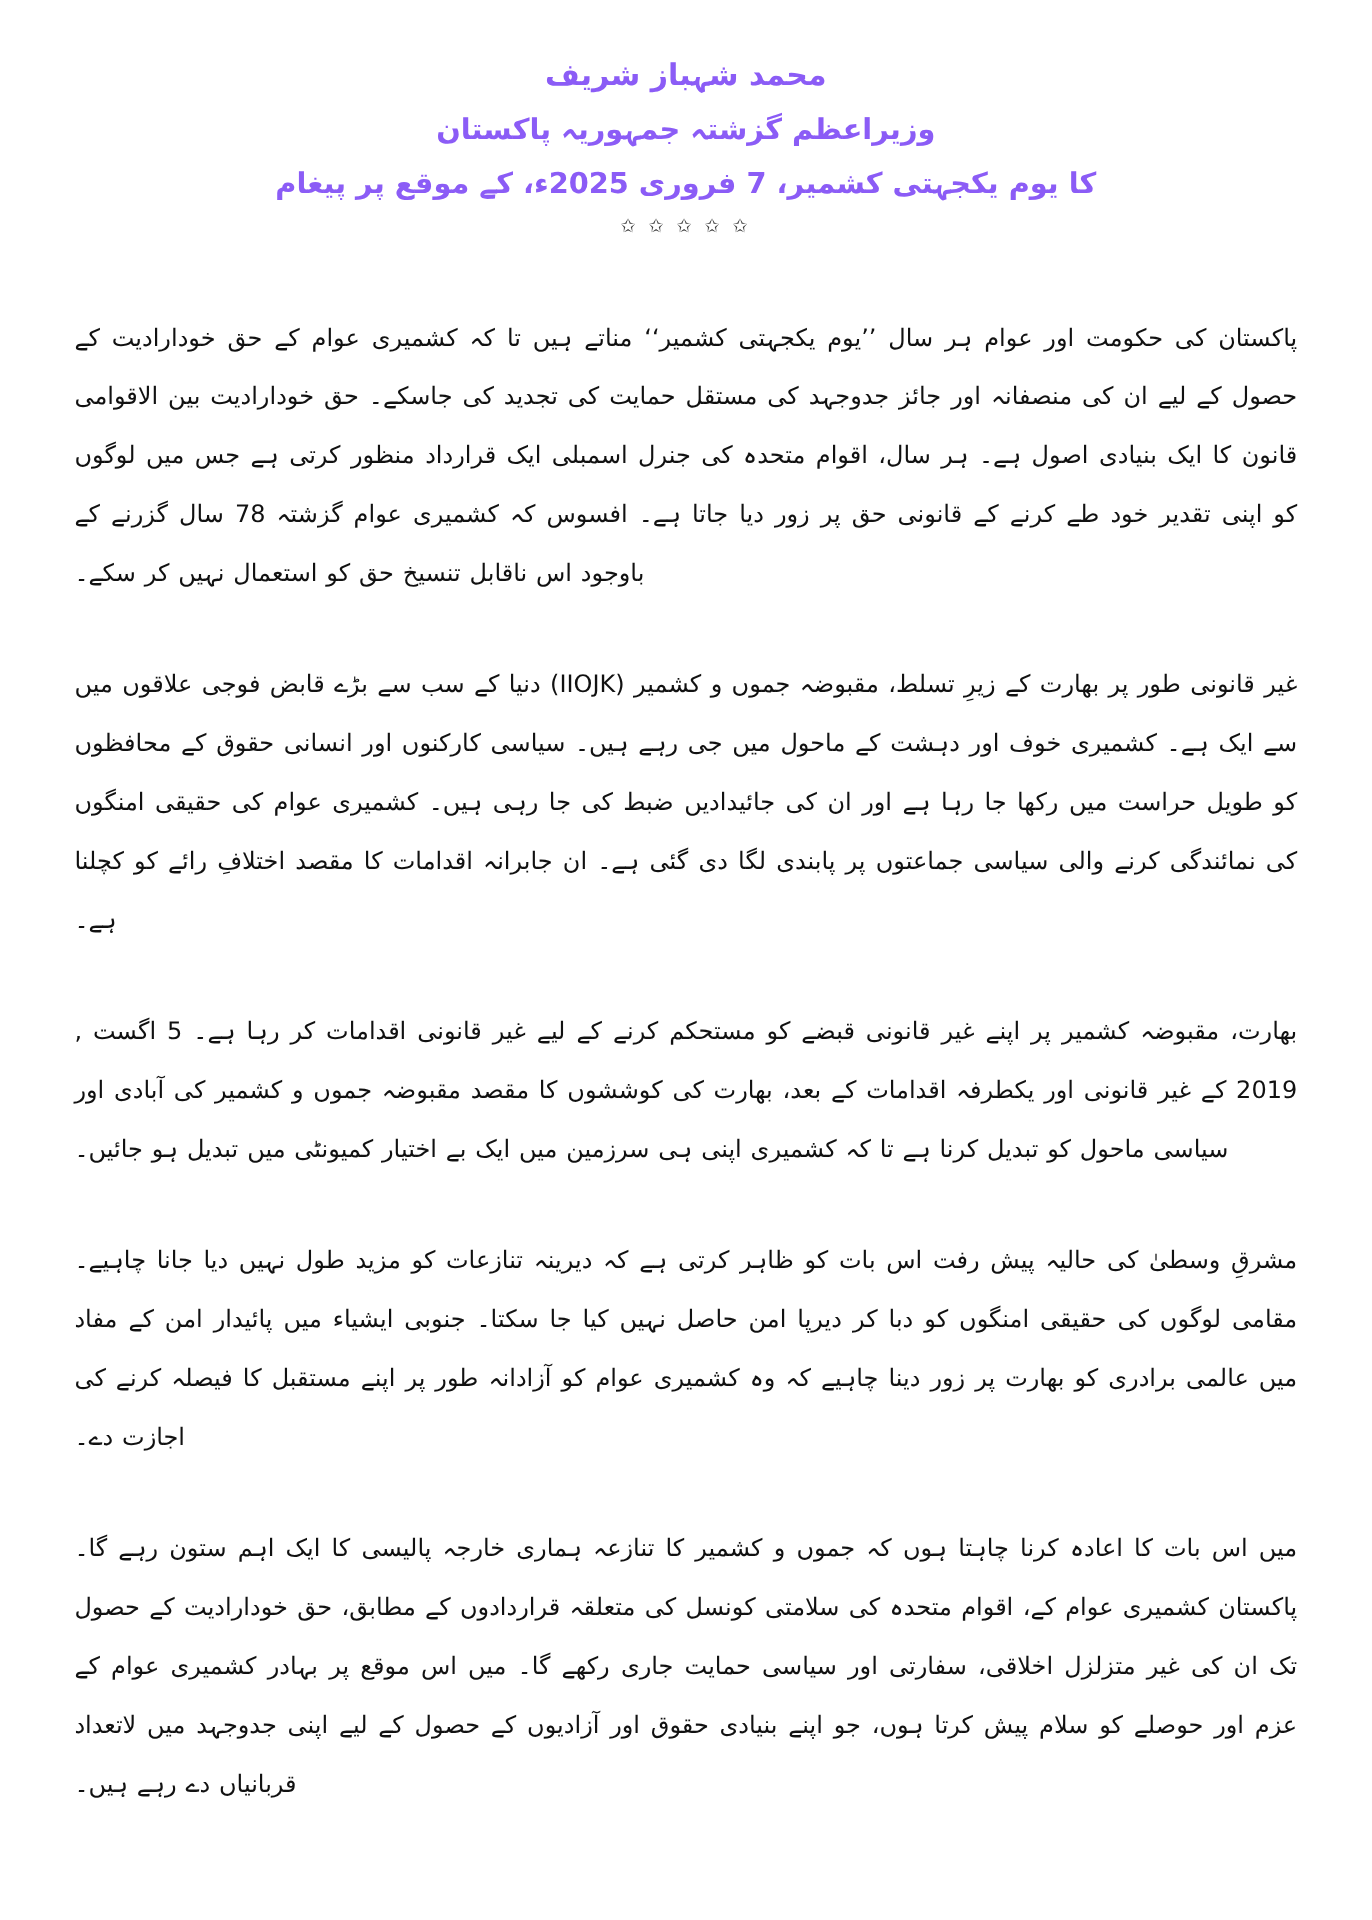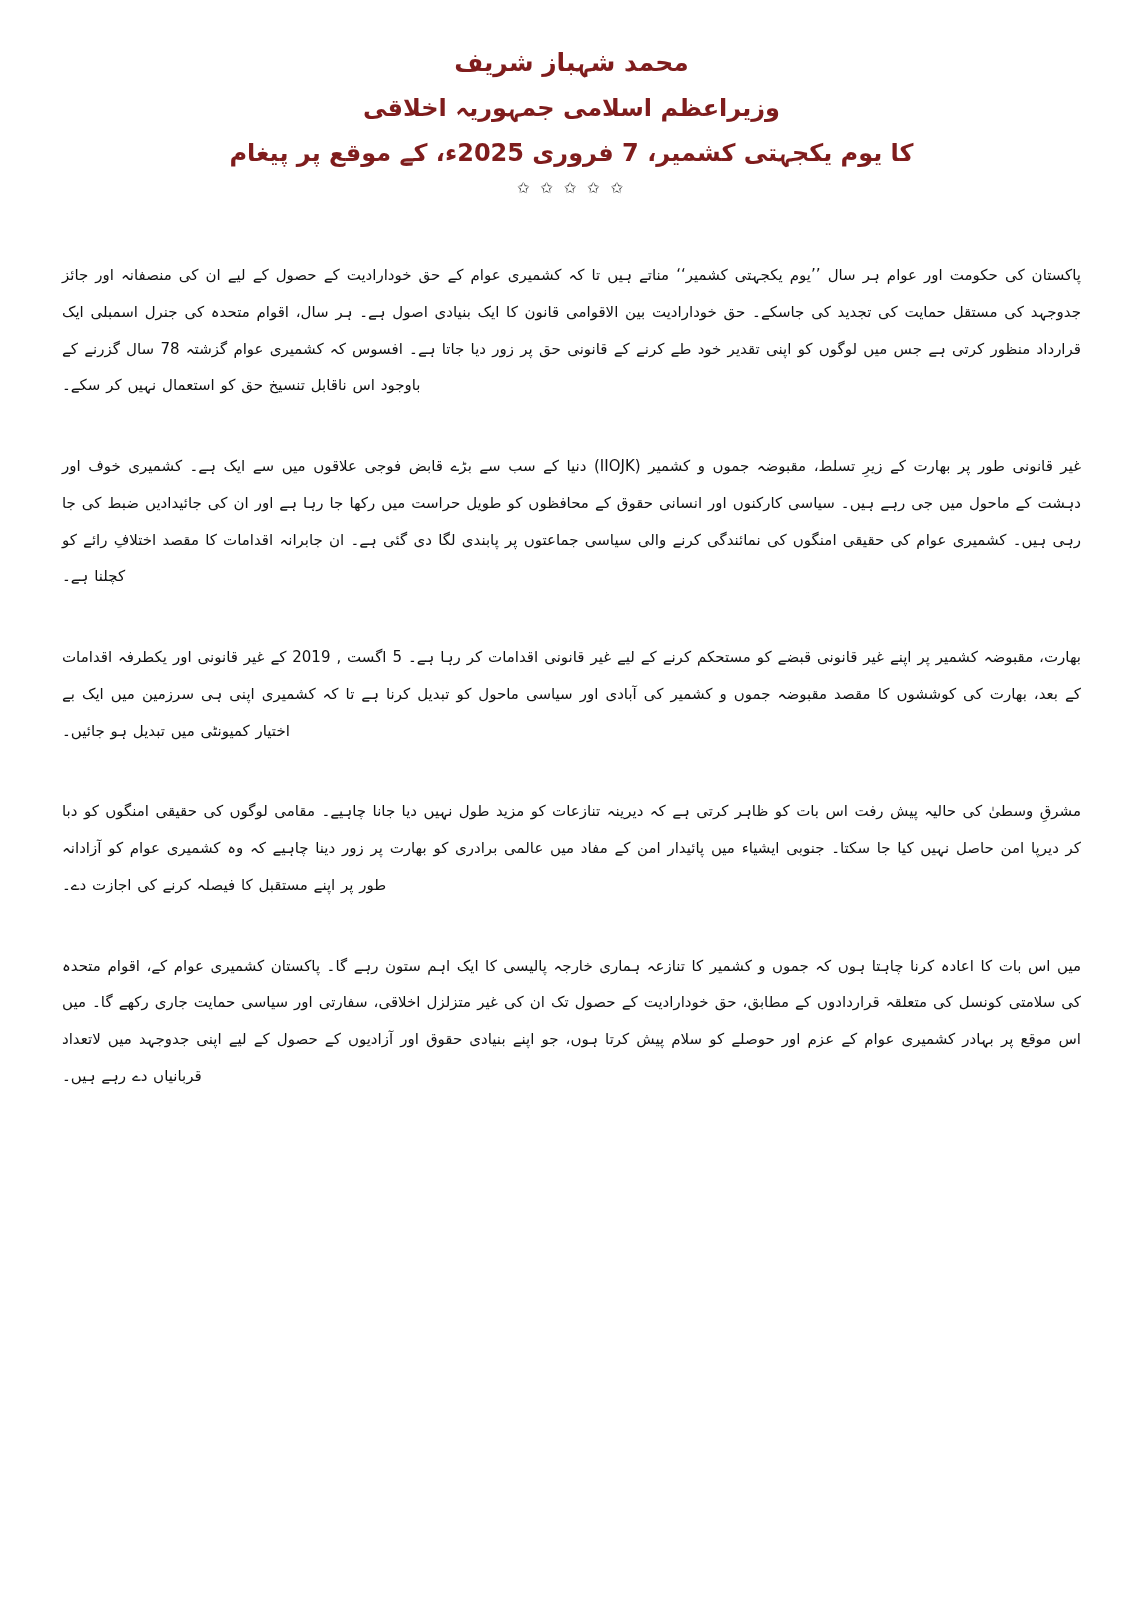--- a/index.html
+++ b/index.html
@@ -24,59 +24,59 @@
   }
   .header {
     text-align: center;
     direction: rtl;
   }
   .header-line {
     font-size: 25px;
     line-height: 1.85;
     font-weight: 600;
     letter-spacing: 0.2px;
-    color: #7f1d1d;
+    color: #8b5cf6;
   }
   .header-line.l1 { font-size: 25px; }
   .header-line.l2 { font-size: 24px; }
   .header-line.l3 { font-size: 24px; }
   .stars {
     text-align: center;
     font-size: 15px;
     letter-spacing: 3px;
     color: #3a3a3a;
     margin-top: 4px;
   }
   .body-text {
     direction: rtl;
     text-align: justify;
     text-justify: inter-word;
     margin-top: 60px;
   }
   .para {
-    font-size: 15px;
+    font-size: 20px;
     line-height: 2.45;
     margin: 0 0 44px 0;
     color: #111;
     text-align: justify;
     text-align-last: left;
     word-spacing: 1px;
   }
   .para:last-of-type {
     margin-bottom: 26px;
   }
 </style>
 </head>
 <body>
 
 <div class="page">
 
   <div class="header">
     <div class="header-line l1">محمد شہباز شریف</div>
-    <div class="header-line l2">وزیراعظم اسلامی جمہوریہ اخلاقی</div>
+    <div class="header-line l2">وزیراعظم گزشتہ جمہوریہ پاکستان</div>
     <div class="header-line l3">کا یوم یکجہتی کشمیر، 7 فروری 2025ء، کے موقع پر پیغام</div>
     <div class="stars">✩ ✩ ✩ ✩ ✩</div>
   </div>
 
   <div class="body-text">
     <p class="para">پاکستان کی حکومت اور عوام ہر سال ’’یوم یکجہتی کشمیر‘‘ مناتے ہیں تا کہ کشمیری عوام کے حق خودارادیت کے حصول کے لیے ان کی منصفانہ اور جائز جدوجہد کی مستقل حمایت کی تجدید کی جاسکے۔ حق خودارادیت بین الاقوامی قانون کا ایک بنیادی اصول ہے۔ ہر سال، اقوام متحدہ کی جنرل اسمبلی ایک قرارداد منظور کرتی ہے جس میں لوگوں کو اپنی تقدیر خود طے کرنے کے قانونی حق پر زور دیا جاتا ہے۔ افسوس کہ کشمیری عوام گزشتہ 78 سال گزرنے کے باوجود اس ناقابل تنسیخ حق کو استعمال نہیں کر سکے۔</p>
     <p class="para">غیر قانونی طور پر بھارت کے زیرِ تسلط، مقبوضہ جموں و کشمیر (IIOJK) دنیا کے سب سے بڑے قابض فوجی علاقوں میں سے ایک ہے۔ کشمیری خوف اور دہشت کے ماحول میں جی رہے ہیں۔ سیاسی کارکنوں اور انسانی حقوق کے محافظوں کو طویل حراست میں رکھا جا رہا ہے اور ان کی جائیدادیں ضبط کی جا رہی ہیں۔ کشمیری عوام کی حقیقی امنگوں کی نمائندگی کرنے والی سیاسی جماعتوں پر پابندی لگا دی گئی ہے۔ ان جابرانہ اقدامات کا مقصد اختلافِ رائے کو کچلنا ہے۔</p>
     <p class="para">بھارت، مقبوضہ کشمیر پر اپنے غیر قانونی قبضے کو مستحکم کرنے کے لیے غیر قانونی اقدامات کر رہا ہے۔ 5 اگست , 2019 کے غیر قانونی اور یکطرفہ اقدامات کے بعد، بھارت کی کوششوں کا مقصد مقبوضہ جموں و کشمیر کی آبادی اور سیاسی ماحول کو تبدیل کرنا ہے تا کہ کشمیری اپنی ہی سرزمین میں ایک بے اختیار کمیونٹی میں تبدیل ہو جائیں۔</p>
     <p class="para">مشرقِ وسطیٰ کی حالیہ پیش رفت اس بات کو ظاہر کرتی ہے کہ دیرینہ تنازعات کو مزید طول نہیں دیا جانا چاہیے۔ مقامی لوگوں کی حقیقی امنگوں کو دبا کر دیرپا امن حاصل نہیں کیا جا سکتا۔ جنوبی ایشیاء میں پائیدار امن کے مفاد میں عالمی برادری کو بھارت پر زور دینا چاہیے کہ وہ کشمیری عوام کو آزادانہ طور پر اپنے مستقبل کا فیصلہ کرنے کی اجازت دے۔</p>
     <p class="para">میں اس بات کا اعادہ کرنا چاہتا ہوں کہ جموں و کشمیر کا تنازعہ ہماری خارجہ پالیسی کا ایک اہم ستون رہے گا۔ پاکستان کشمیری عوام کے، اقوام متحدہ کی سلامتی کونسل کی متعلقہ قراردادوں کے مطابق، حق خودارادیت کے حصول تک ان کی غیر متزلزل اخلاقی، سفارتی اور سیاسی حمایت جاری رکھے گا۔ میں اس موقع پر بہادر کشمیری عوام کے عزم اور حوصلے کو سلام پیش کرتا ہوں، جو اپنے بنیادی حقوق اور آزادیوں کے حصول کے لیے اپنی جدوجہد میں لاتعداد قربانیاں دے رہے ہیں۔</p>

